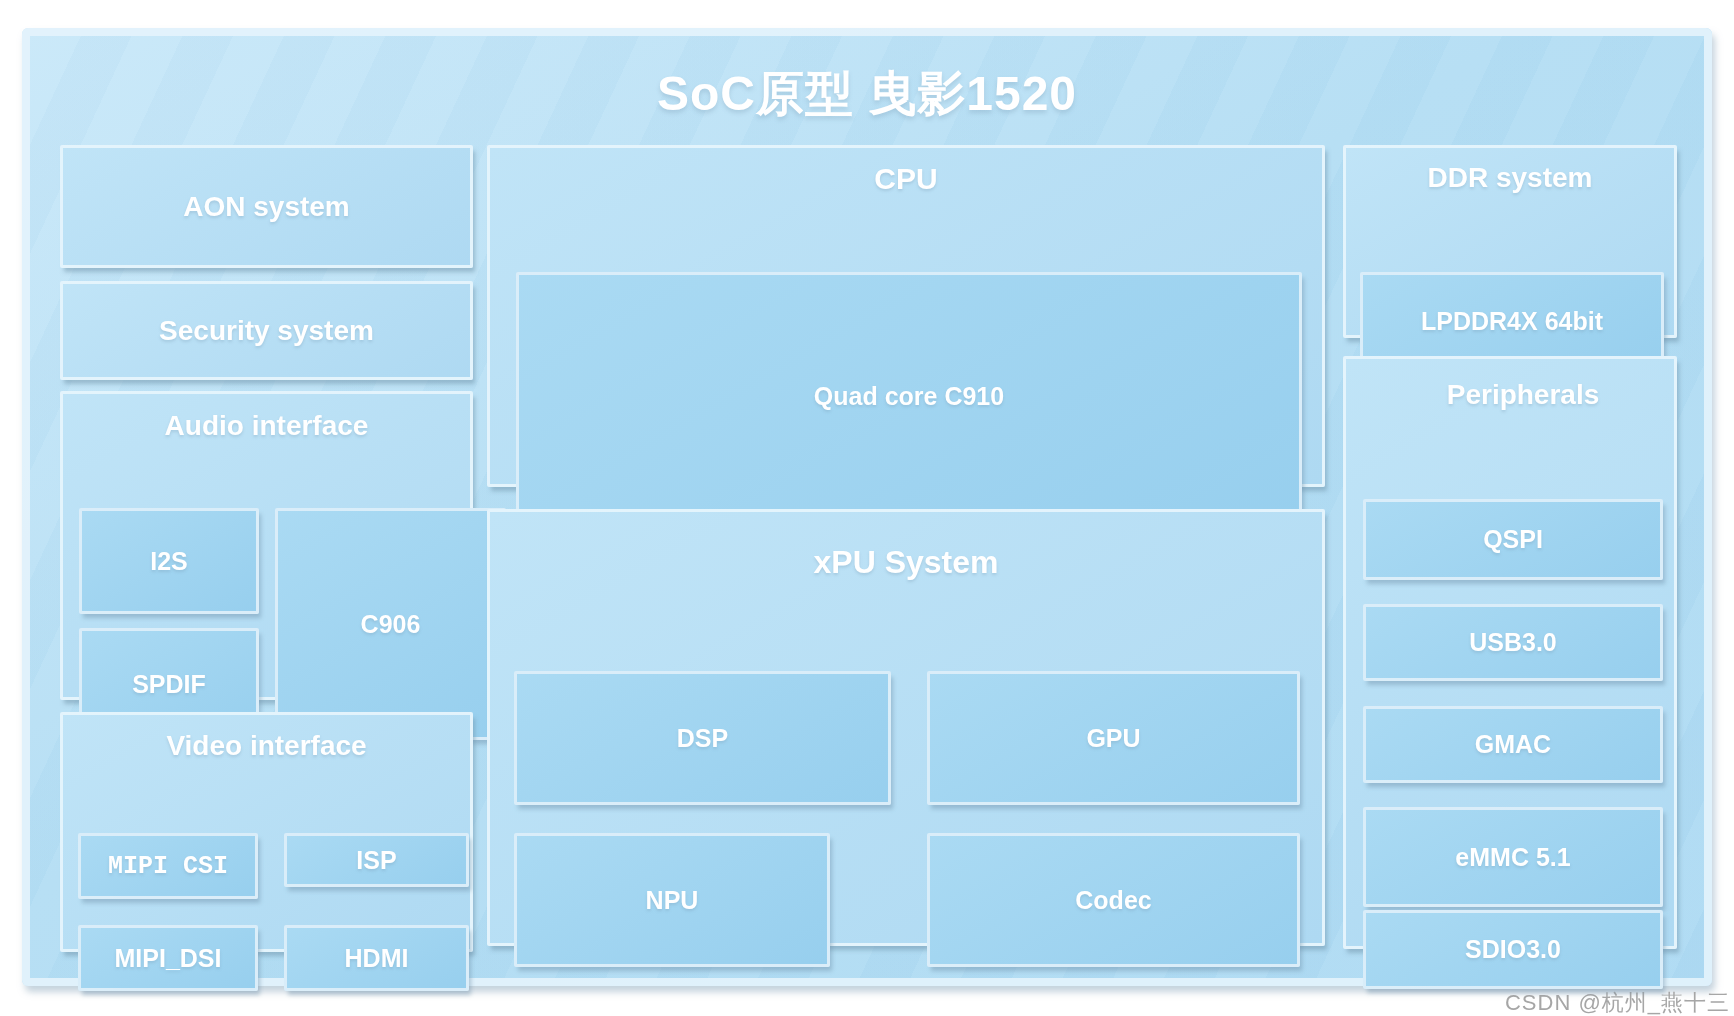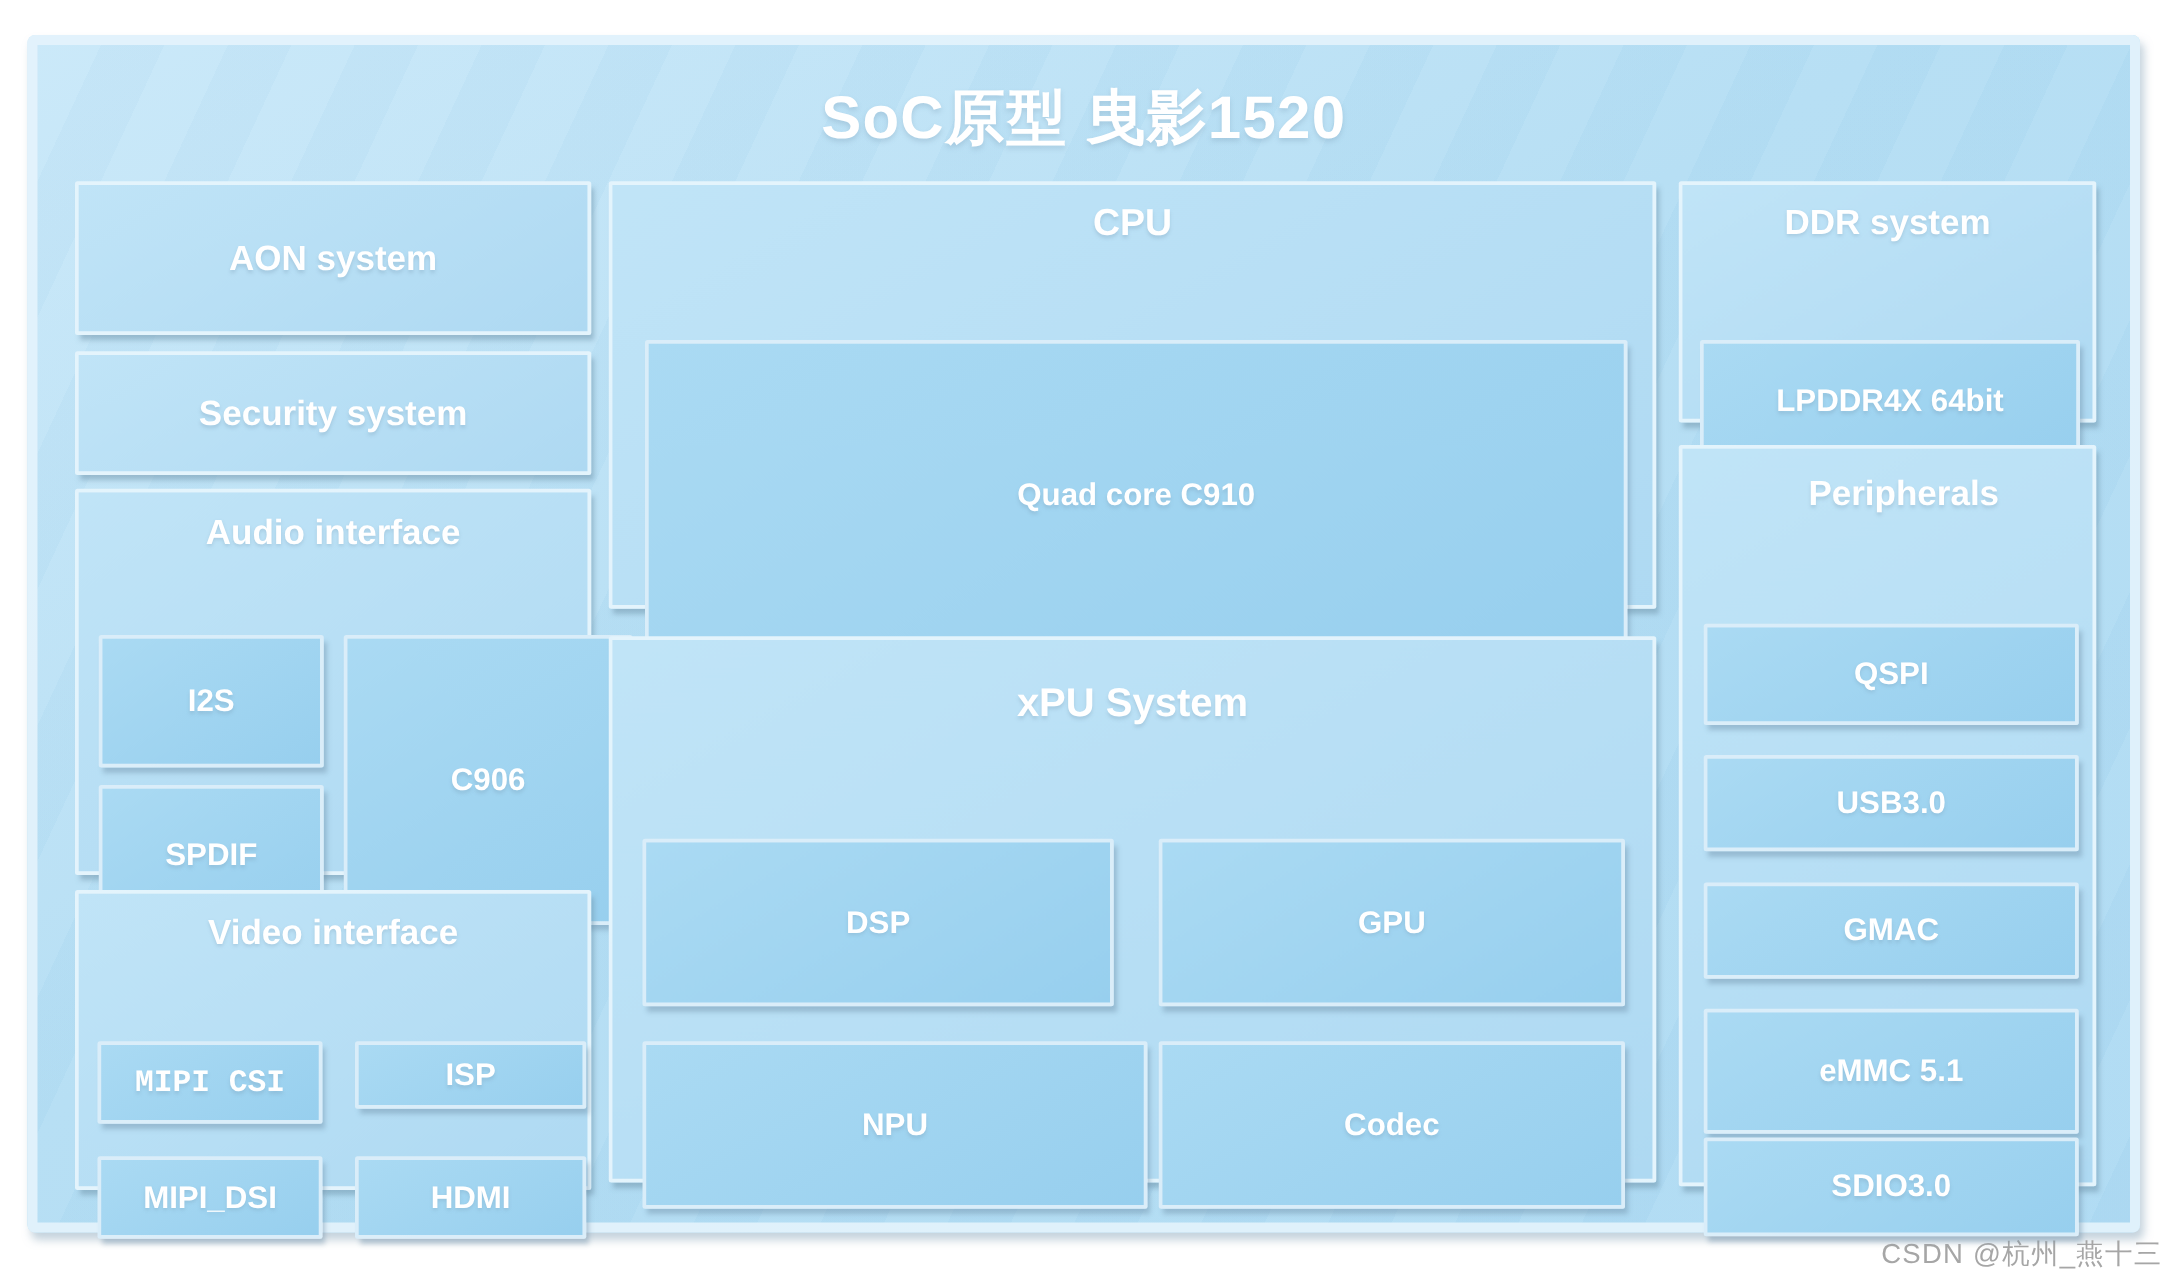--- a/index.html
+++ b/index.html
@@ -87,21 +87,21 @@
 
   
   #sec-cpu      { left: 465px; top: 117px; width: 838px; height: 342px; }
   #sec-cpu .sec-label { margin-top: 14px; font-size: 30px; }
   #blk-core     { left: 26px;  top:  76px; width: 786px; height: 249px; }
 
   #sec-xpu      { left: 465px; top: 481px; width: 838px; height: 437px; }
   #sec-xpu .sec-label { margin-top: 32px; font-size: 32px; }
   #blk-dsp      { left: 24px;  top: 111px; width: 377px; height: 134px; }
   #blk-gpu      { left: 437px; top: 111px; width: 373px; height: 134px; }
-  #blk-npu      { left: 24px;  top: 273px; width: 404px; height: 134px; justify-content: center; }
+  #blk-npu      { left: 24px;  top: 273px; width: 316px; height: 134px; justify-content: center; }
   #blk-codec    { left: 437px; top: 273px; width: 373px; height: 134px; }
 
   
   #sec-ddr      { left: 1321px; top: 117px; width: 334px; height: 193px; }
   #sec-ddr .sec-label { margin-top: 14px; }
   #blk-lpddr    { left: 14px;  top:  76px; width: 304px; height: 98px; }
 
   #sec-periph   { left: 1321px; top: 328px; width: 334px; height: 593px; }
   #sec-periph .sec-label { margin-top: 20px; padding-left: 13px; }
   #blk-qspi     { left: 17px; top:  92px; width: 300px; height: 81px; }

